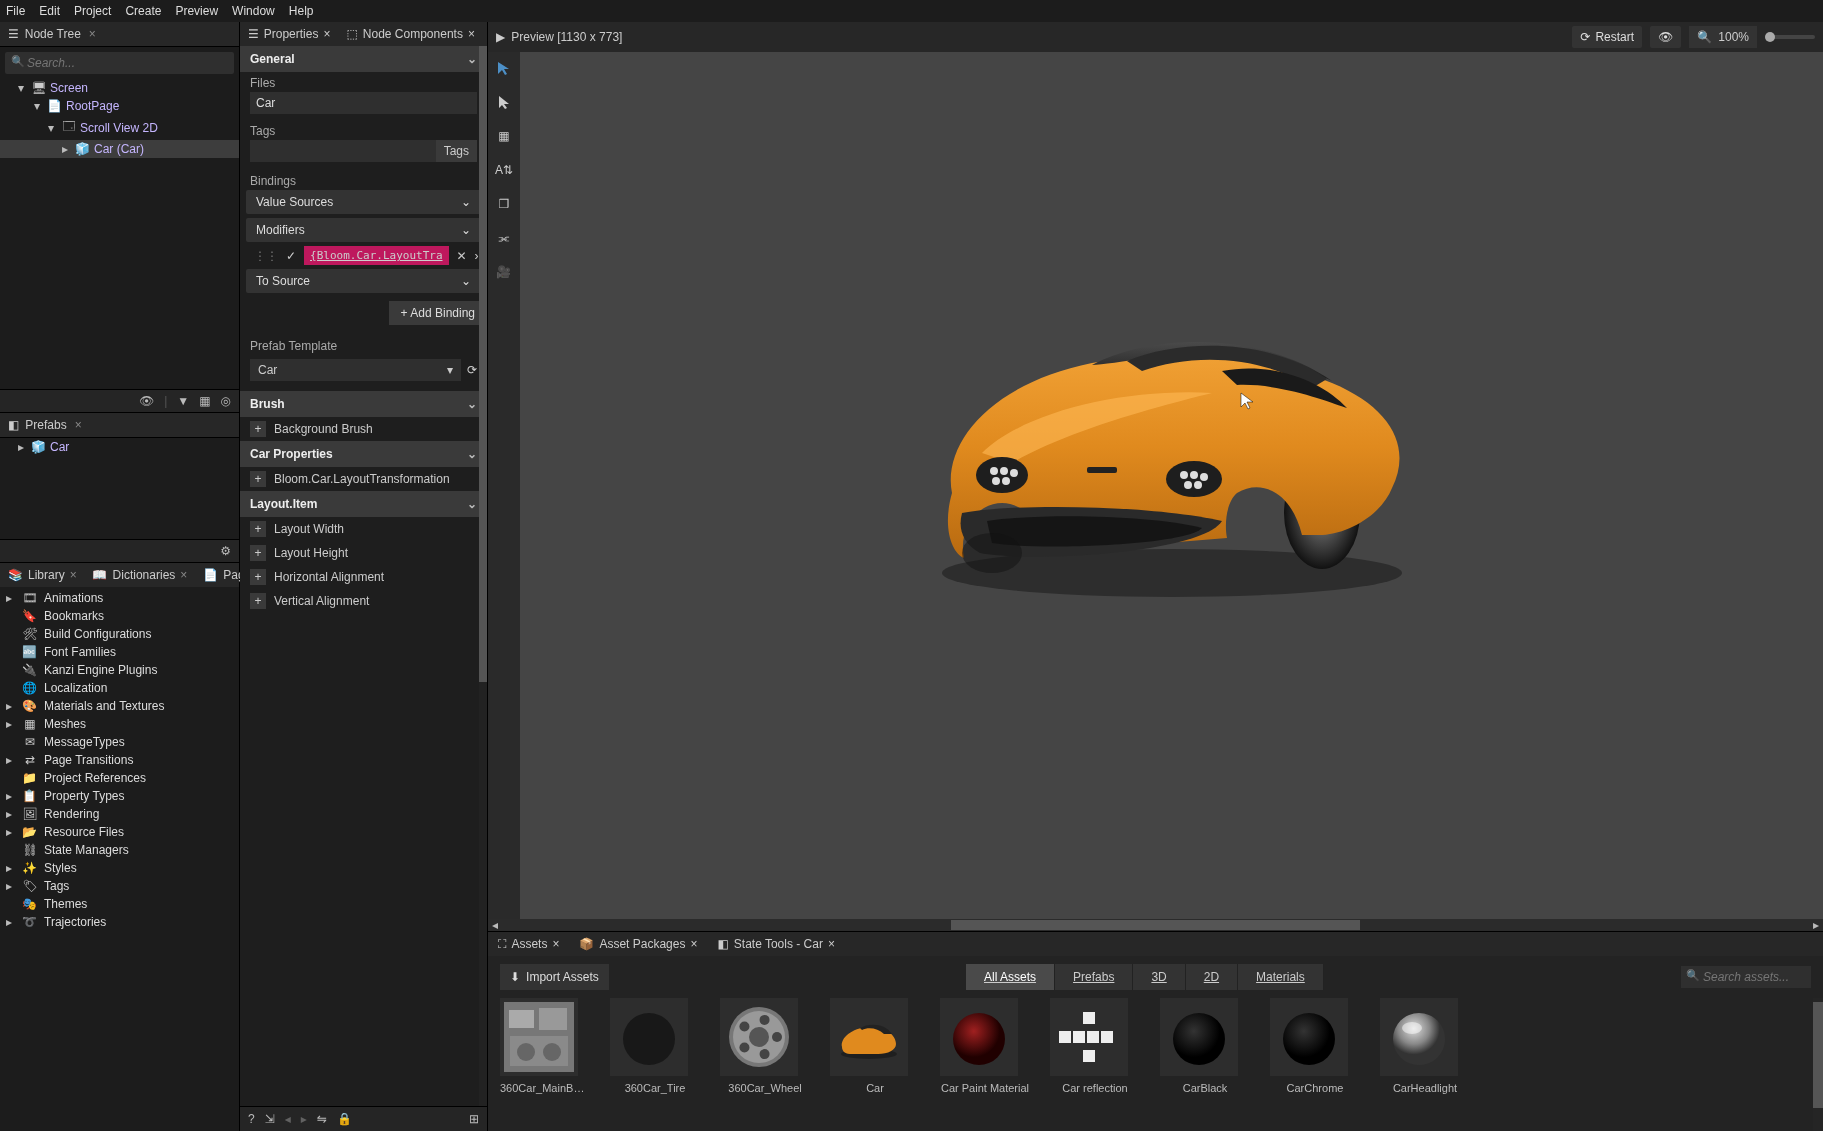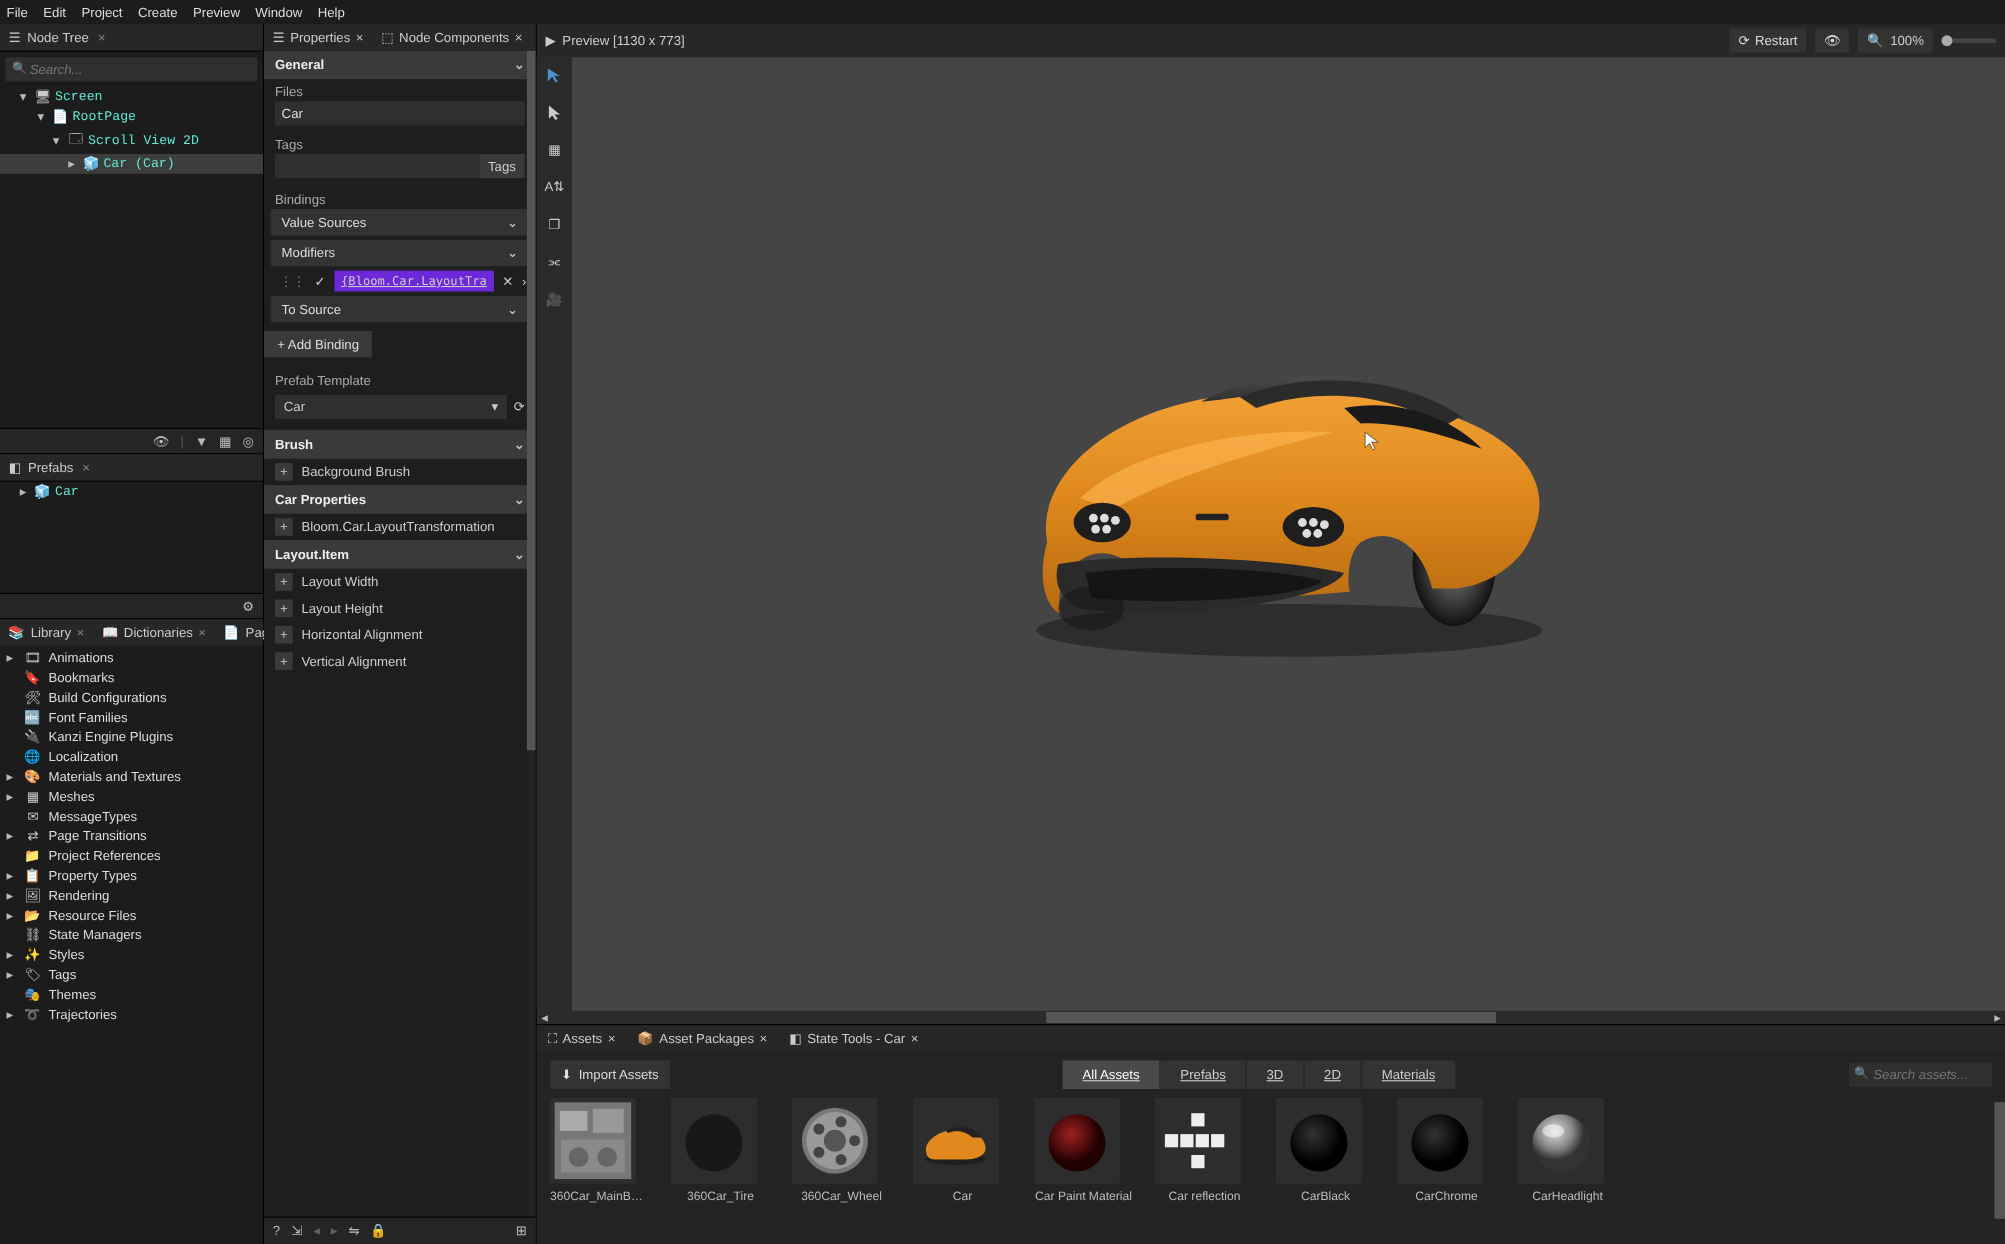--- a/index.html
+++ b/index.html
@@ -12,21 +12,21 @@
 .panel-tab { background: #272727; padding: 5px 8px; display: flex; align-items: center; gap: 6px; border-bottom: 1px solid #000; }
 .panel-tab .close { margin-left: 2px; color: #888; }
 .search-row { padding: 5px; }
 .search-input { width: 100%; background: #2f2f2f; border: none; color: #aaa; padding: 4px 6px 4px 22px; font-style: italic; border-radius: 2px; }
 .search-wrap { position: relative; }
 .search-wrap::before { content: "🔍"; position: absolute; left: 6px; top: 3px; font-size: 11px; opacity: 0.6; }
 .tree-row { display: flex; align-items: center; padding: 2px 4px; gap: 4px; }
 .tree-row.sel { background: #3d3d3d; }
 .tree-row .arrow { width: 10px; color: #bbb; }
 .tree-row .icon { width: 14px; display: inline-flex; justify-content: center; }
-.tree-row .label { color: #5eead4; font-family: Liberation Mono, monospace; }
+.tree-row .label { color: #c4b5fd; }
 .indent1 { padding-left: 18px; }
 .indent2 { padding-left: 34px; }
 .indent3 { padding-left: 48px; }
 .indent4 { padding-left: 62px; }
 .nodetree-area { flex: 0 0 390px; display:flex; flex-direction:column; }
 .nodetree-body { flex:1; overflow:auto; }
 .nodetree-footer { display:flex; justify-content:flex-end; align-items:center; gap:10px; padding:4px 8px; background:#252525; border-top:1px solid #000; color:#bbb; }
 .prefabs-area { flex: 0 0 150px; display:flex; flex-direction:column; border-top:1px solid #000; }
 .prefabs-body { flex:1; }
 .prefabs-footer { display:flex; justify-content:flex-end; padding:4px 8px; background:#252525; border-top:1px solid #000; color:#bbb; }
@@ -47,24 +47,24 @@
 .section-head { background:#3a3a3a; padding:6px 10px; display:flex; align-items:center; justify-content:space-between; font-weight:bold; color:#eee; }
 .section-head .chev { color:#bbb; }
 .field-label { color:#aaa; padding:4px 10px 2px; }
 .field-input { margin:0 10px 6px; }
 .field-input input, .field-input .text-input { width:100%; background:#2f2f2f; border:none; padding:4px 6px; color:#ddd; }
 .tags-row { display:flex; margin:0 10px 8px; }
 .tags-row input { flex:1; background:#2f2f2f; border:none; padding:4px 6px; color:#ddd; }
 .tags-row .tags-btn { background:#3a3a3a; padding:4px 8px; color:#ccc; }
 .sub-head { background:#333; margin:0 6px 4px; padding:5px 10px; display:flex; justify-content:space-between; align-items:center; color:#ddd; border-radius:2px; }
 .binding-row { display:flex; align-items:center; margin:4px 14px; gap:8px; }
-.binding-chip { background:#6d28d9; padding:3px 6px; color:#ccc; font-family:monospace; font-size:11px; text-decoration: underline; }
+.binding-chip { background:#be185d; padding:3px 6px; color:#ccc; font-family:monospace; font-size:11px; text-decoration: underline; }
 .binding-row .x { color:#ccc; cursor:pointer; }
 .binding-row .go { color:#ccc; cursor:pointer; }
-.add-binding { display:flex; justify-content:flex-start; margin:8px 0 10px; }
+.add-binding { display:flex; justify-content:flex-end; margin:8px 0 10px; }
 .add-binding button { background:#3a3a3a; border:none; color:#ddd; padding:5px 12px; cursor:pointer; }
 .prop-row { display:flex; align-items:center; padding:4px 10px; gap:8px; }
 .prop-row .plus { background:#3a3a3a; width:16px; height:16px; display:inline-flex; align-items:center; justify-content:center; color:#ccc; font-size:12px; }
 .prefab-select { display:flex; margin:4px 10px 10px; gap:6px; align-items:center; }
 .prefab-select .sel-box { flex:1; background:#2f2f2f; padding:4px 8px; display:flex; justify-content:space-between; align-items:center; }
 .prefab-select .refresh { color:#ccc; }
 .mid-footer { display:flex; justify-content:space-between; align-items:center; padding:5px 8px; background:#252525; border-top:1px solid #000; color:#bbb; }
 .mid-footer .left-icons, .mid-footer .right-icons { display:flex; gap:10px; }
 .mid-scrollbar { position:absolute; right:0; top:0; bottom:0; width:8px; background:#222; }
 .mid-scrollbar .thumb { background:#555; width:8px; height:60%; position:absolute; top:0; }

